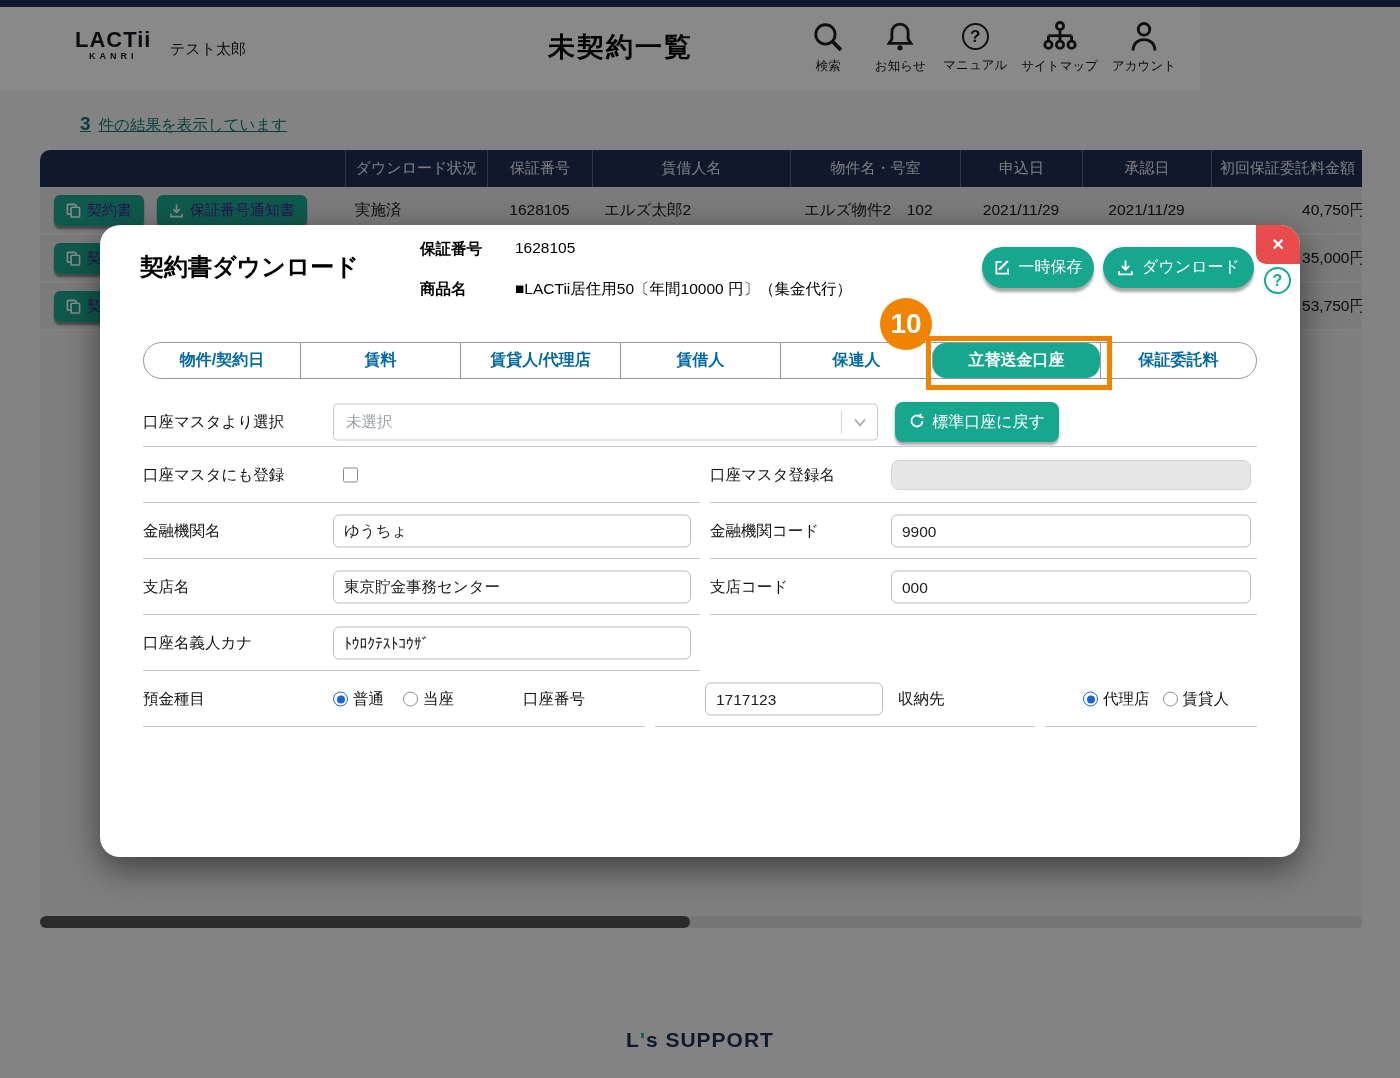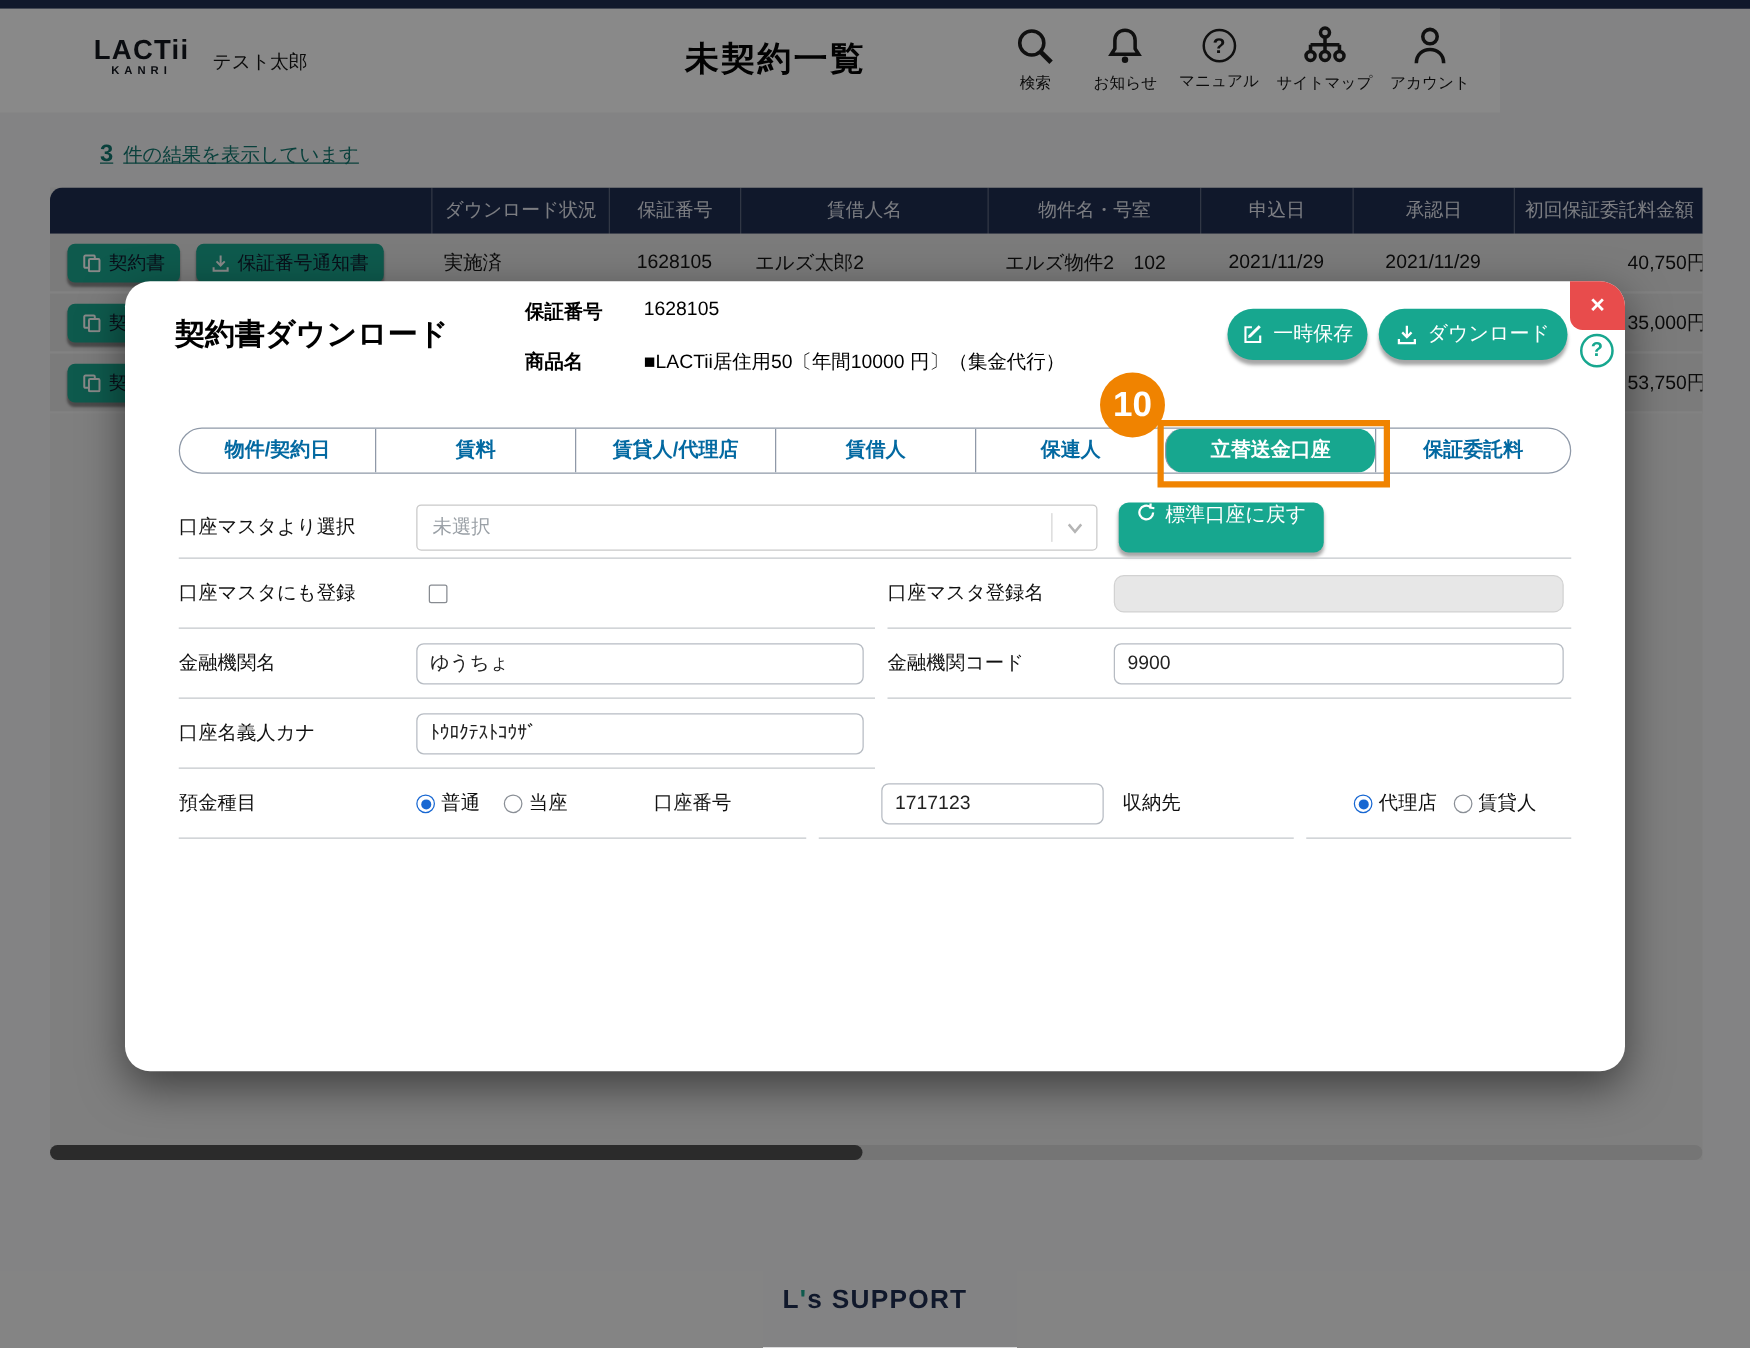--- a/index.html
+++ b/index.html
@@ -46,21 +46,21 @@
   .trow { display:flex; height:48px; align-items:center; background:#e4e4e4;
           border-bottom:2px solid #f2f2f2; font-size:15.5px; color:#111; }
   .td { display:flex; align-items:center; justify-content:center; height:100%; }
   .td-actions { width:305px; justify-content:flex-start; padding-left:14px; gap:13px; }
   .td-status { width:142px; justify-content:flex-start; padding-left:10px; }
   .td-gno { width:105px; } .td-tenant { width:198px; justify-content:flex-start; padding-left:12px; }
   .td-prop { width:170px; justify-content:flex-start; padding-left:14px; white-space:pre; }
   .td-applied { width:122px; } .td-approved { width:129px; }
   .td-fee { width:216px; justify-content:flex-end; padding-right:62px; white-space:nowrap; overflow:visible; }
   .mini-btn { display:inline-flex; align-items:center; justify-content:center; gap:6px;
-              background:#17a78f; color:#0f172a; border:none; border-radius:6px; height:31px;
+              background:#17a78f; color:#4c1d95; border:none; border-radius:6px; height:31px;
               font-size:15px; cursor:pointer; box-shadow:0 3px 2px rgba(0,0,0,.4);
               padding:0 12px; font-family:inherit; white-space:nowrap; }
   .hscroll { position:absolute; left:0; top:766px; width:1322px; height:12px; background:#d9d9d9; border-radius:6px; }
   .hthumb { position:absolute; left:0; top:0; width:650px; height:12px; background:#4f4f4f; border-radius:6px; cursor:grab; }
 
   
   .footer { position:absolute; left:0; top:1028px; width:1400px; text-align:center; }
   .flogo { font-size:21px; font-weight:bold; letter-spacing:1px; color:#1b2a4e; }
   .flogo .apos { color:#17a78f; }
   .fcopy { font-size:14.5px; color:#1a1a1a; margin-top:2px; }
@@ -101,21 +101,21 @@
   .sep { position:absolute; bottom:0; height:0; border-bottom:1px solid #c3c7cc; }
   .sep-full { left:0; width:1114px; }
   .sep-l { left:0; width:557px; } .sep-r { left:567px; width:547px; }
   .sep-f1 { left:0; width:502px; } .sep-f2 { left:512px; width:380px; } .sep-f3 { left:902px; width:212px; }
 
   .selectbox { left:190px; width:545px; height:37px; border:1px solid #c9c9c9; border-radius:4px;
                background:#fff; display:flex; align-items:center; cursor:pointer; }
   .selectbox .ph { flex:1; padding-left:12px; color:#9aa0a6; font-size:15.5px; }
   .selectbox .chev { width:36px; height:23px; border-left:1px solid #d5d5d5;
                      display:flex; align-items:center; justify-content:center; }
-  .reset-btn { left:752px; width:164px; height:40px; display:inline-flex; align-items:flex-start; justify-content:center;
+  .reset-btn { left:752px; width:164px; height:40px; display:inline-flex; align-items:center; justify-content:center;
                gap:7px; background:#17a78f; color:#fff; border:none; border-radius:8px; font-size:16px;
                cursor:pointer; box-shadow:0 3px 3px rgba(0,0,0,.35); font-family:inherit; }
   .reset-btn .uic { font-size:18px; line-height:1; }
   .tinput { height:33px; border:1px solid #b7bcc3; border-radius:6px; padding:0 10px;
             font-size:15.5px; color:#222; font-family:inherit; background:#fff; }
   .in-left { left:190px; width:358px; }
   .in-right { left:748px; width:360px; }
   .in-acct { left:562px; width:178px; }
   .lbl2 { left:567px; } .lblF2 { left:380px; } .lblF3 { left:755px; }
   .dis-input { left:748px; width:360px; height:30px; background:#e7e7e7;
@@ -366,20 +366,28 @@
 
     <div class="frow">
       <span class="fld flabel">金融機関名</span>
       <input class="fld tinput in-left" value="ゆうちょ" style="">
       <span class="fld lbl2">金融機関コード</span>
       <input class="fld tinput in-right" value="9900" style="">
       <span class="sep sep-l"></span>
       <span class="sep sep-r"></span>
     </div>
 
+    <div class="frow">
+      <span class="fld flabel">支店名</span>
+      <input class="fld tinput in-left" value="東京貯金事務センター" style="">
+      <span class="fld lbl2">支店コード</span>
+      <input class="fld tinput in-right" value="000" style="">
+      <span class="sep sep-l"></span>
+      <span class="sep sep-r"></span>
+    </div>
 
     <div class="frow">
       <span class="fld flabel">口座名義人カナ</span>
       <input class="fld tinput in-left" value="ﾄｳﾛｸﾃｽﾄｺｳｻﾞ" style="">
       <span class="sep sep-l"></span>
     </div>
 
     <div class="frow">
       <span class="fld flabel">預金種目</span>
       <div class="fld rgroup rg1">

